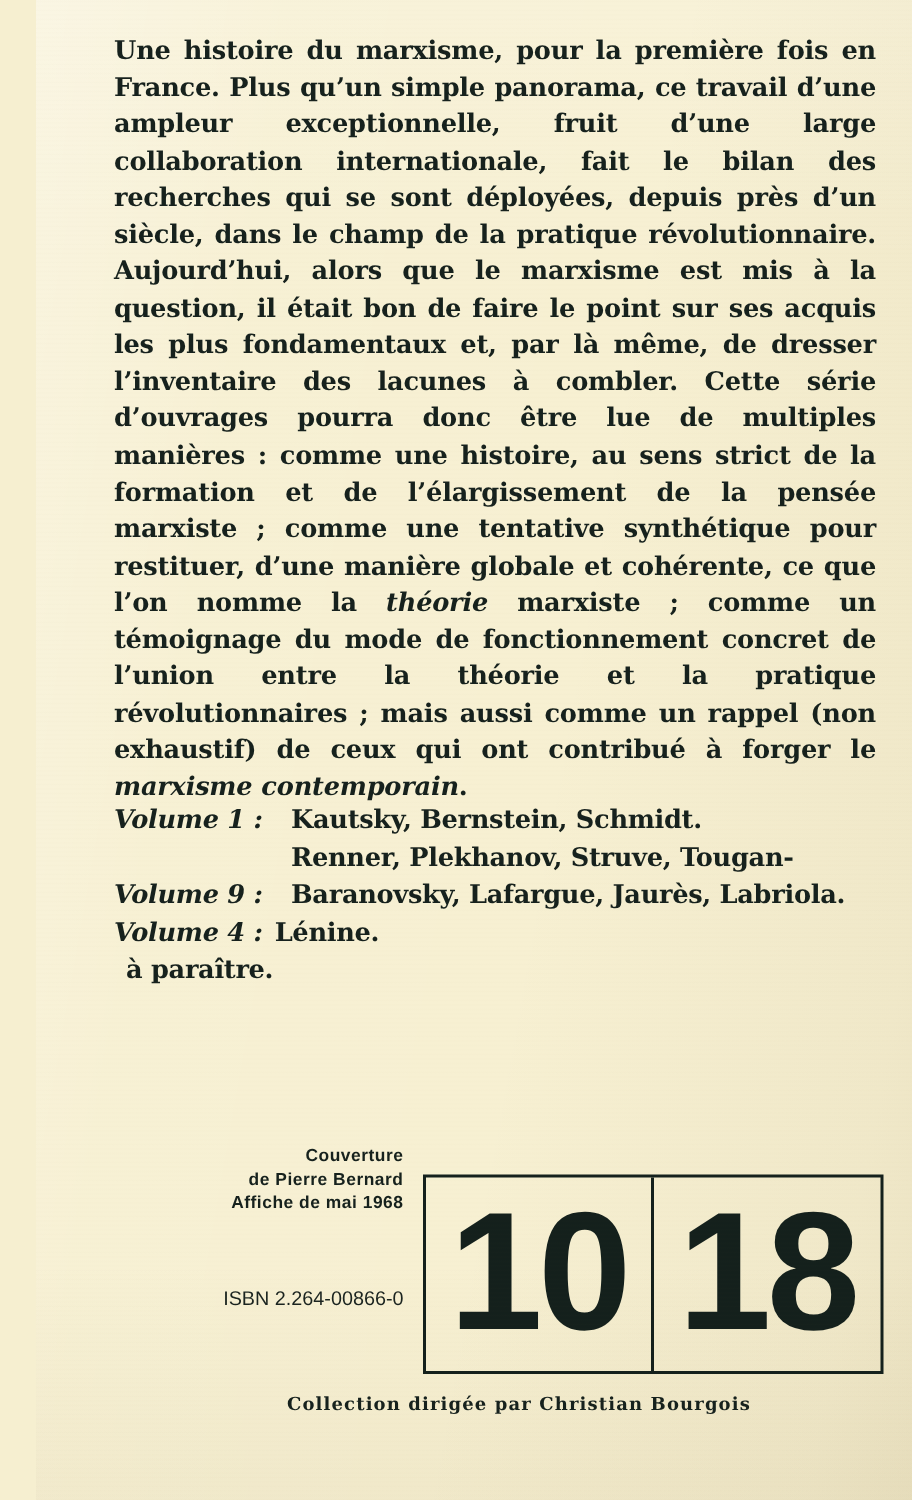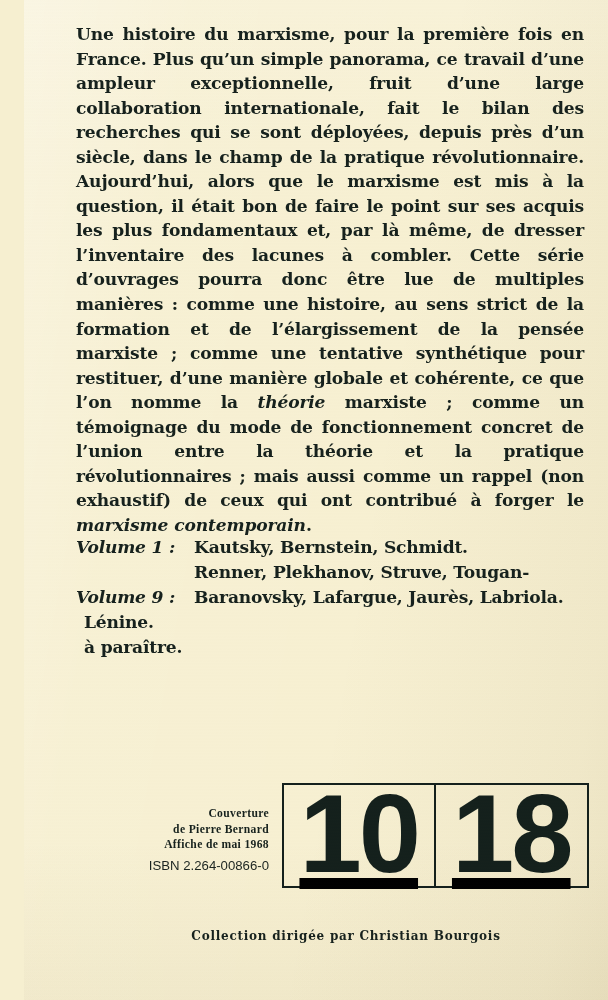--- a/index.html
+++ b/index.html
@@ -79,25 +79,25 @@
     font-weight: 700;
     padding-left: 8px;
   }
   .vrow-fixed .vlabel { width: 118px; }
   .vrow-fixed .vnames { padding-left: 0; }
 
   
   .credit {
     position: absolute;
     left: 40px;
-    top: 806px;
+    top: 763px;
     width: 205px;
     text-align: right;
     color: #16211d;
-    font-family: Liberation Serif, serif;
+    font-family: Liberation Sans, sans-serif;
     font-weight: 700;
     font-size: 11.6px;
     line-height: 15.6px;
     letter-spacing: 0.35px;
   }
   .isbn {
     position: absolute;
     left: 40px;
     top: 858px;
     width: 205px;
@@ -109,25 +109,24 @@
     line-height: 16px;
     letter-spacing: 0px;
   }
 
   
   .logo-box {
     position: absolute;
     left: 258px;
     top: 783px;
     width: 307px;
-    height: 105px;
+    height: 133px;
     box-sizing: border-box;
     border: 2.6px solid #14201c;
     display: flex;
-    text-decoration: underline;
   }
   .logo-cell {
     flex: 1 1 50%;
     display: flex;
     align-items: center;
     justify-content: center;
     color: #14201c;
     font-family: "Liberation Sans", sans-serif;
     font-weight: 700;
     font-size: 112px;
@@ -180,20 +179,21 @@
       <span class="vnames">Kautsky, Bernstein, Schmidt.</span>
     </div>
 
 
     <div class="vrow vrow-fixed">
       <span class="vlabel">Volume 9 :</span>
       <span class="vnames">Renner, Plekhanov, Struve, Tougan-Baranovsky, Lafargue, Jaurès, Labriola.</span>
     </div>
 
     <div class="vrow">
+      <span class="vlabel">Volume 4 :</span>
       <span class="vnames">Lénine.</span>
     </div>
 
     <div class="vrow">
       <span class="vnames">à paraître.</span>
     </div>
 
   </div>
 
   <div class="credit">

